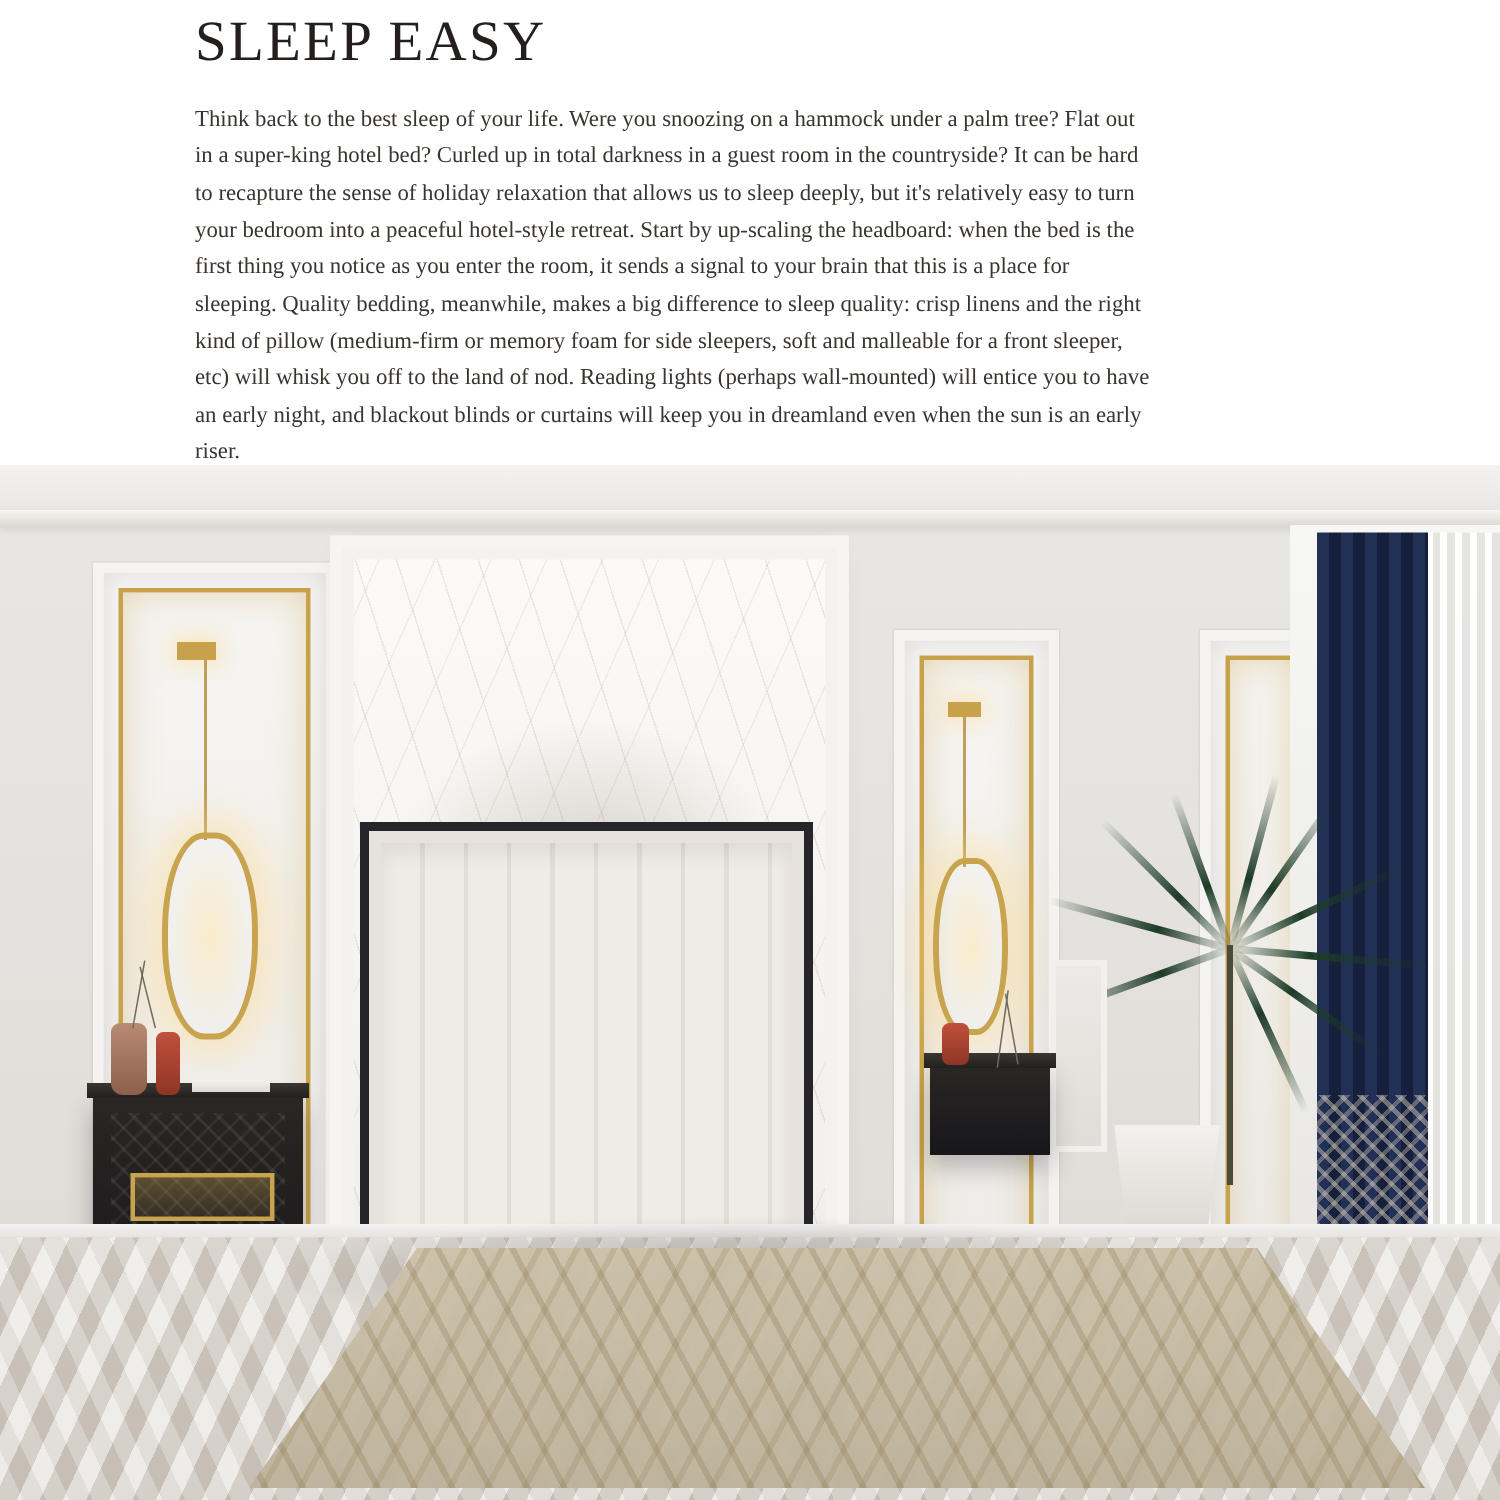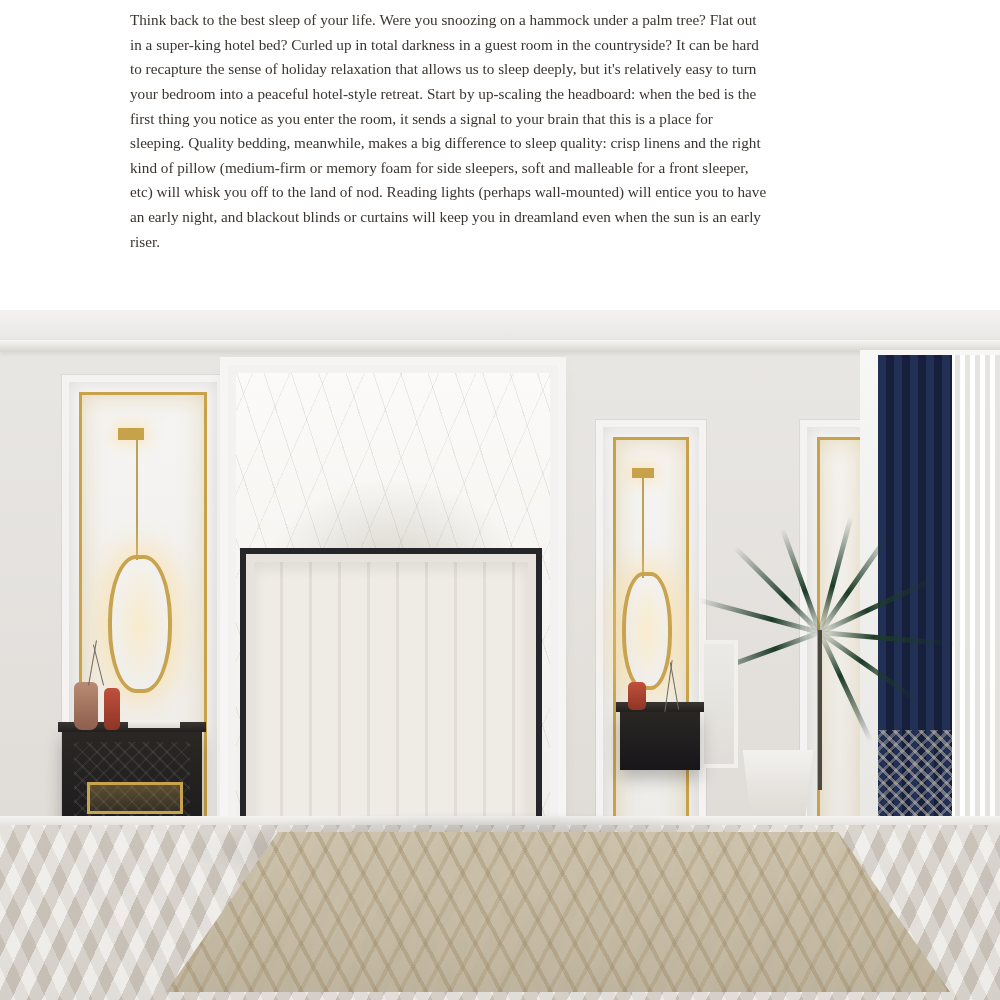--- a/index.html
+++ b/index.html
@@ -321,20 +321,21 @@
     border: 4px solid #f2f0ed;
     background: linear-gradient(180deg, #eceae6, #e0ddd8);
   }
 </style>
 </head>
 <body>
 
 <div class="page">
 
   <div class="text-block">
+    <h1 class="headline">SLEEP EASY</h1>
     <p class="body-copy">Think back to the best sleep of your life. Were you snoozing on a hammock under a palm tree? Flat out in a super-king hotel bed? Curled up in total darkness in a guest room in the countryside? It can be hard to recapture the sense of holiday relaxation that allows us to sleep deeply, but it's relatively easy to turn your bedroom into a peaceful hotel-style retreat. Start by up-scaling the headboard: when the bed is the first thing you notice as you enter the room, it sends a signal to your brain that this is a place for sleeping. Quality bedding, meanwhile, makes a big difference to sleep quality: crisp linens and the right kind of pillow (medium-firm or memory foam for side sleepers, soft and malleable for a front sleeper, etc) will whisk you off to the land of nod. Reading lights (perhaps wall-mounted) will entice you to have an early night, and blackout blinds or curtains will keep you in dreamland even when the sun is an early riser.</p>
   </div>
 
   <div class="photo">
     <div class="wall"></div>
     <div class="ceiling"></div>
     <div class="cornice"></div>
 
     <div class="niche niche1">
       <div class="niche-gold"></div>

